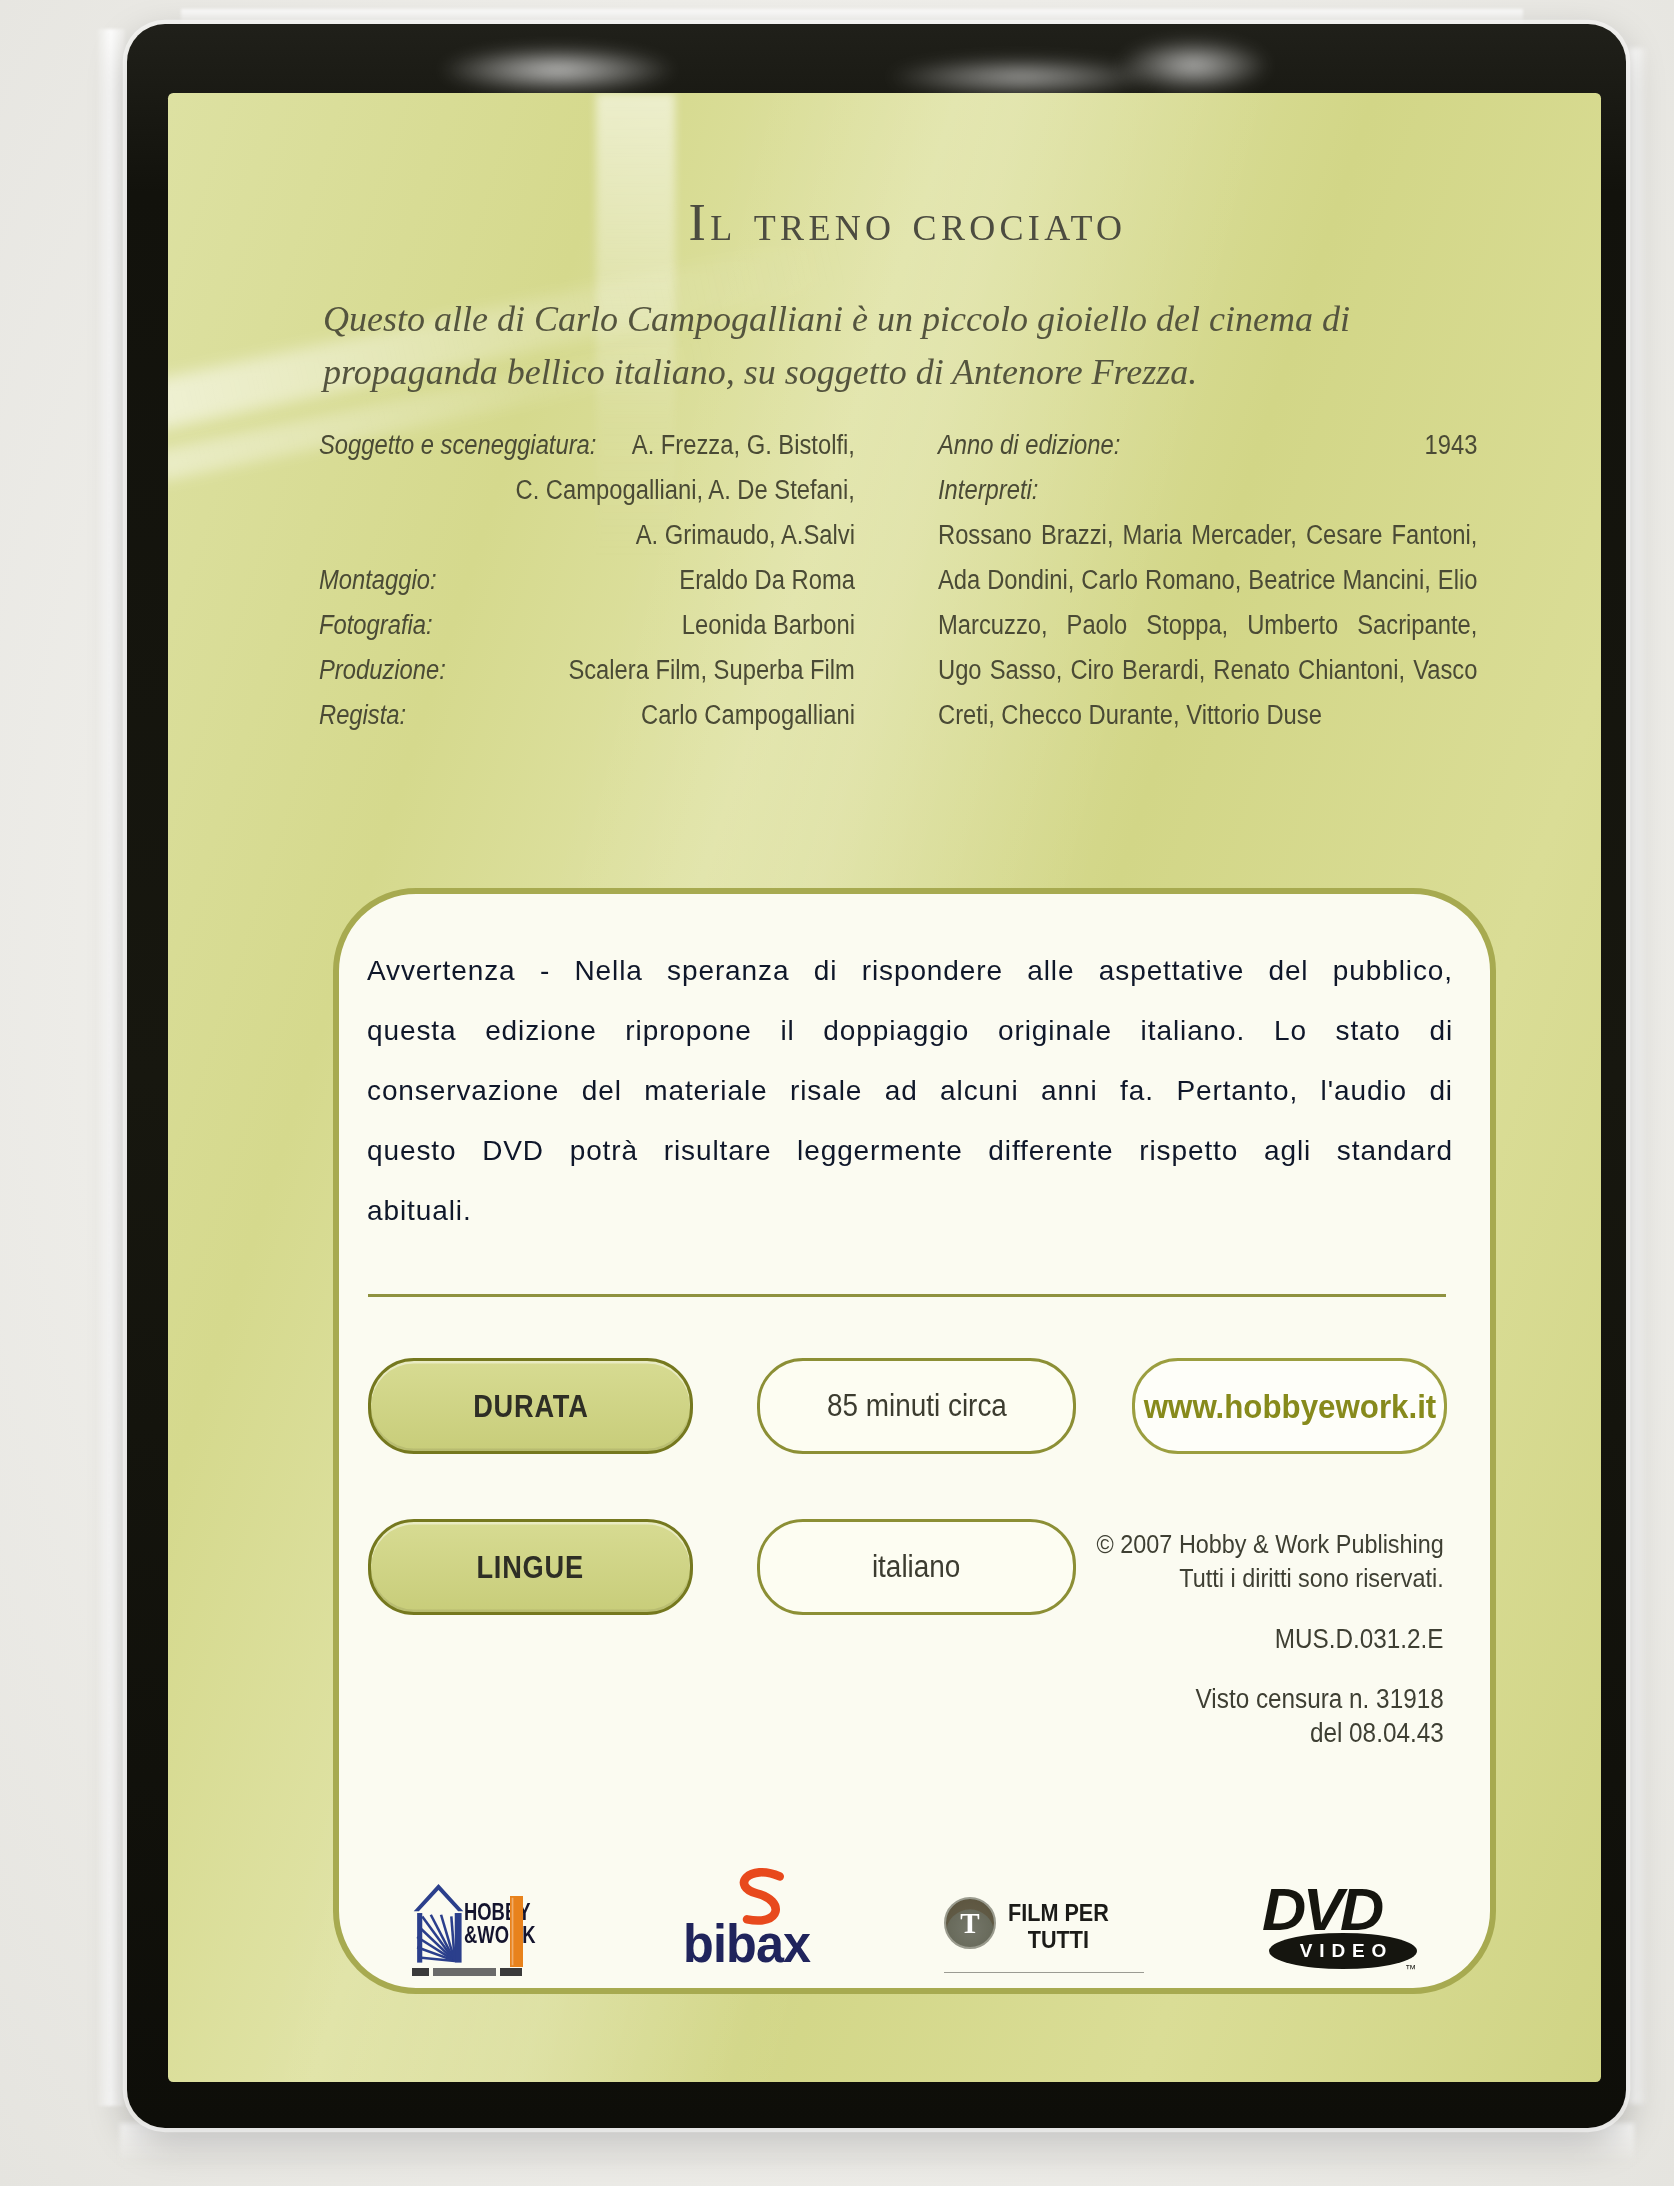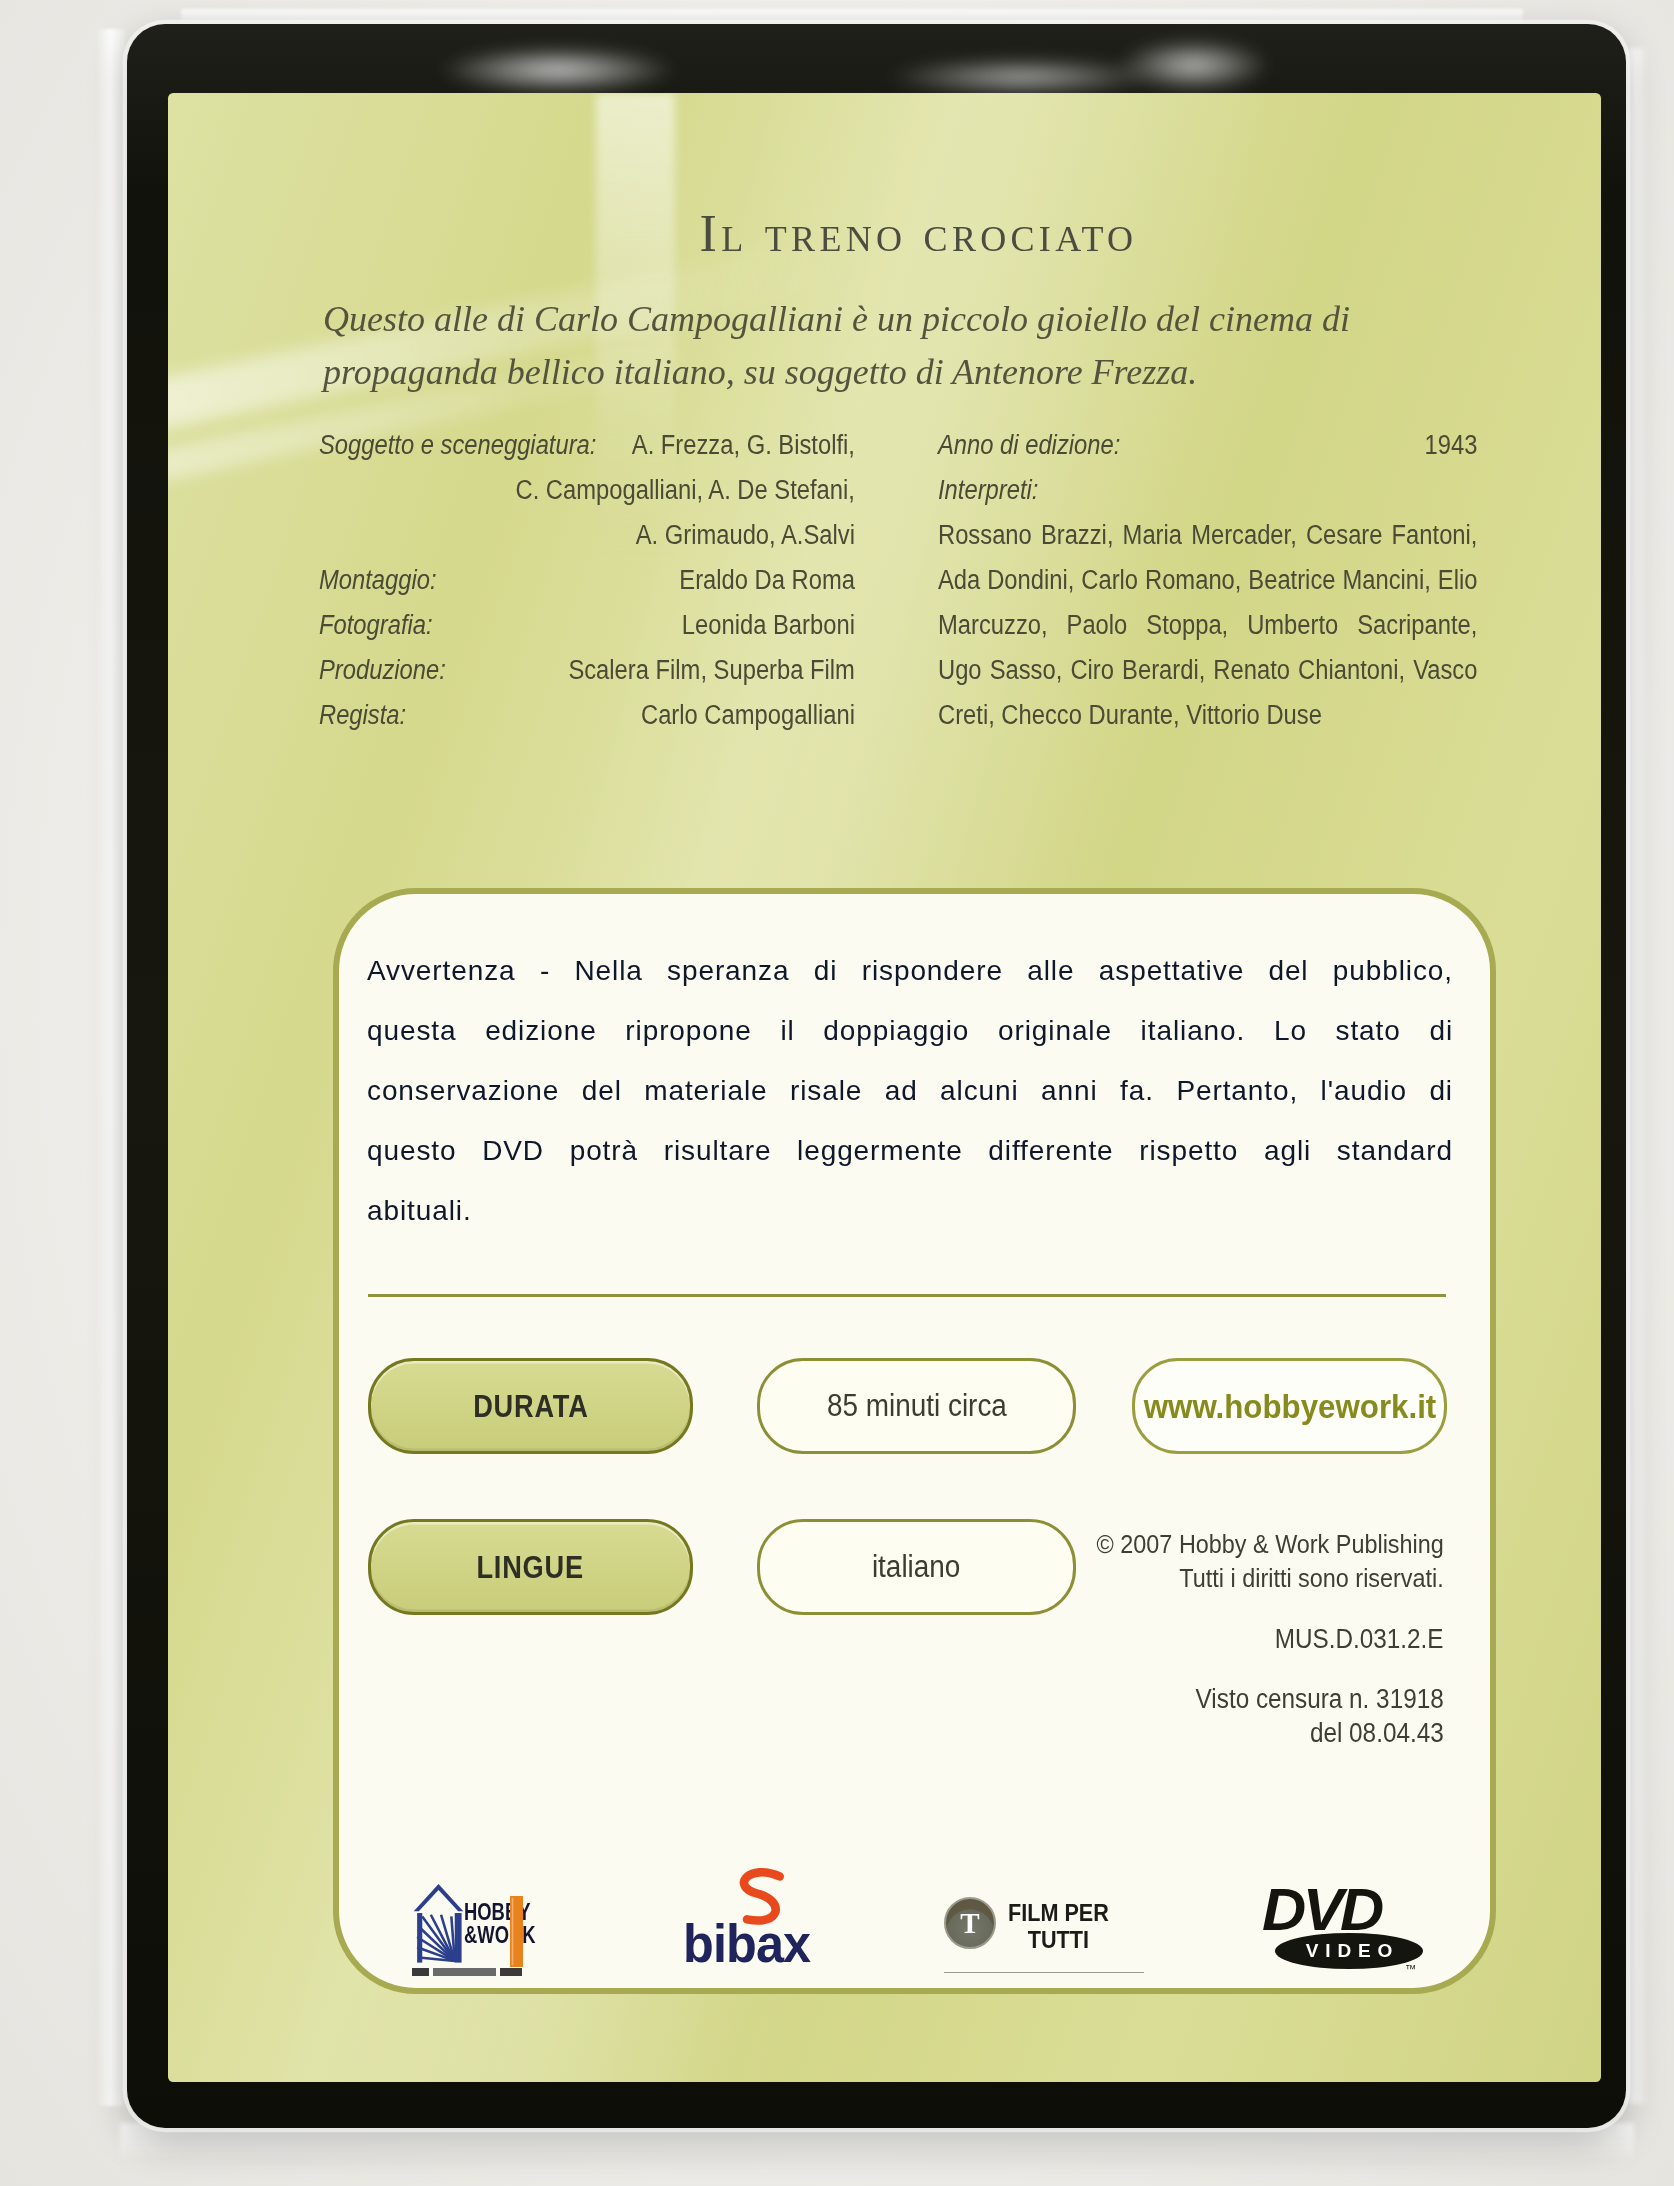--- a/index.html
+++ b/index.html
@@ -28,21 +28,21 @@
     background:linear-gradient(108deg,#dde1a2 0%,#d5d98d 22%,#e0e3a6 38%,#d2d687 58%,#dadd96 78%,#d0d485 100%);}
   .glare-wide{position:absolute;inset:0;pointer-events:none;
     background:linear-gradient(104deg,transparent 30%,rgba(255,255,255,.14) 44%,transparent 58%);}
   .glare-v{position:absolute;left:428px;top:0;width:79px;height:465px;pointer-events:none;
     background:linear-gradient(180deg,rgba(255,255,255,.55),rgba(255,255,255,.08) 70%,rgba(255,255,255,0));filter:blur(4.3px);}
   .glare-d1{position:absolute;left:-26px;top:215px;width:706px;height:50px;transform:rotate(-12deg);pointer-events:none;
     background:linear-gradient(90deg,rgba(255,255,255,.55),rgba(255,255,255,.12) 70%,transparent);filter:blur(7.7px);}
   .glare-d2{position:absolute;left:-17px;top:299px;width:568px;height:31px;transform:rotate(-12deg);pointer-events:none;
     background:linear-gradient(90deg,rgba(255,255,255,.42),rgba(255,255,255,.08) 72%,transparent);filter:blur(6.9px);}
   
-  .title{position:absolute;left:146px;top:100px;width:1187px;margin:11px;text-align:center;
+  .title{position:absolute;left:146px;top:100px;width:1187px;margin:0;text-align:center;
     font-family:"Liberation Serif",serif;font-weight:normal;font-variant:small-caps;
     font-size:52px;letter-spacing:4.3px;color:#4c4c40;}
   .intro{position:absolute;left:155px;top:200px;width:1177px;margin:0;
     font-family:"Liberation Serif",serif;font-style:italic;font-size:36px;line-height:53px;color:#54543e;}
   .credits{position:absolute;left:151px;top:330px;width:1222px;font-size:27px;line-height:45px;color:#4a4a35;}
   .ccol{position:absolute;top:0;transform:scaleX(.88);transform-origin:left top;}
   .ccol-left{left:0;width:609px;}
   .ccol-right{left:619px;width:613px;}
   .crow{display:flex;}
   .clabel{font-style:italic;white-space:nowrap;}
@@ -91,21 +91,21 @@
     background:radial-gradient(circle at 50% 62%,#75776a 0%,#5e604f 100%);
     border:2.6px solid #9a9b8e;box-shadow:inset 0 10.3px 0 rgba(86,64,34,.4);
     display:flex;align-items:center;justify-content:center;color:#fff;font-weight:bold;font-size:29px;
     font-family:"Liberation Serif",serif;}
   .fpt-text{position:absolute;left:64px;top:6.9px;font-weight:bold;font-size:24px;line-height:27px;
     color:#1b1b18;text-align:center;transform:scaleX(.9);transform-origin:left top;}
   .fpt-line{position:absolute;left:0;bottom:1.7px;width:200px;height:1.7px;background:#9b9b93;}
   .logo-dvd{position:absolute;left:918px;top:986px;width:155px;height:96px;}
   .dvd-text{position:absolute;left:5.2px;top:-5.2px;font-weight:bold;font-style:italic;font-size:60px;
     letter-spacing:-3.4px;color:#15150f;transform:scaleX(1.02);transform-origin:left top;}
-  .dvd-ellipse{position:absolute;left:18px;top:53px;width:148px;height:36px;border-radius:50%;
+  .dvd-ellipse{position:absolute;left:12px;top:53px;width:148px;height:36px;border-radius:50%;
     background:#15150f;display:flex;align-items:center;justify-content:center;}
   .dvd-video{color:#fff;font-weight:bold;font-size:19px;letter-spacing:6.9px;padding-left:6.9px;}
   .dvd-tm{position:absolute;left:148px;top:83px;font-size:11.2px;color:#2a2a24;}
 </style>
 </head>
 <body>
 
 <div class="stage">
 
   <div class="wrap-left"></div>

